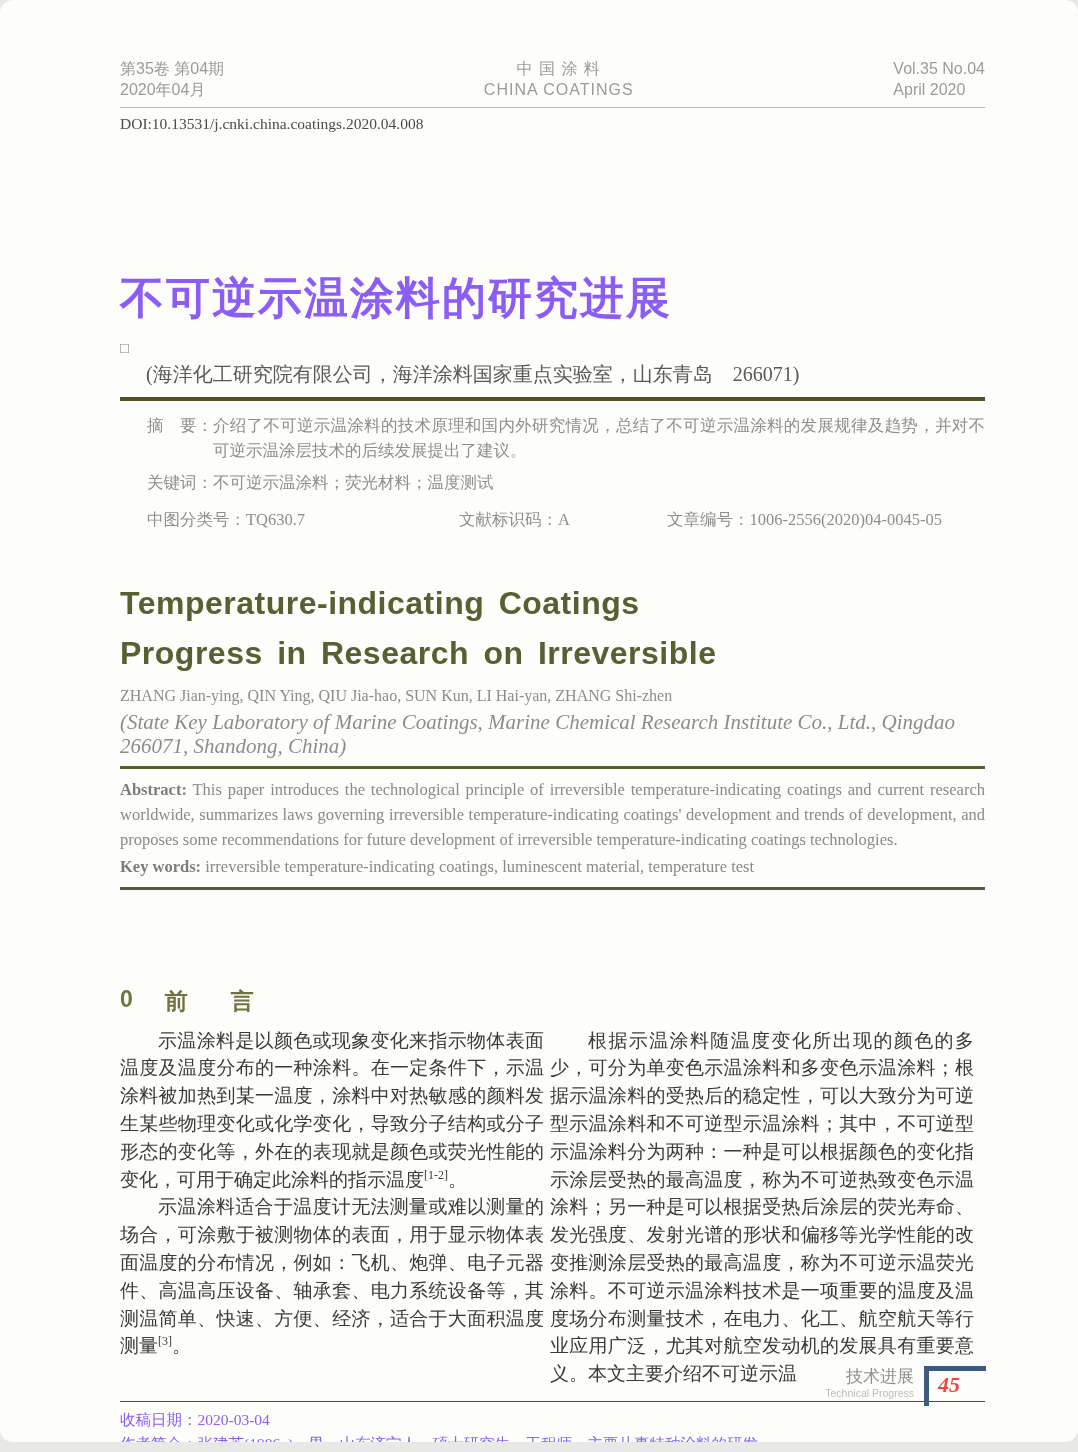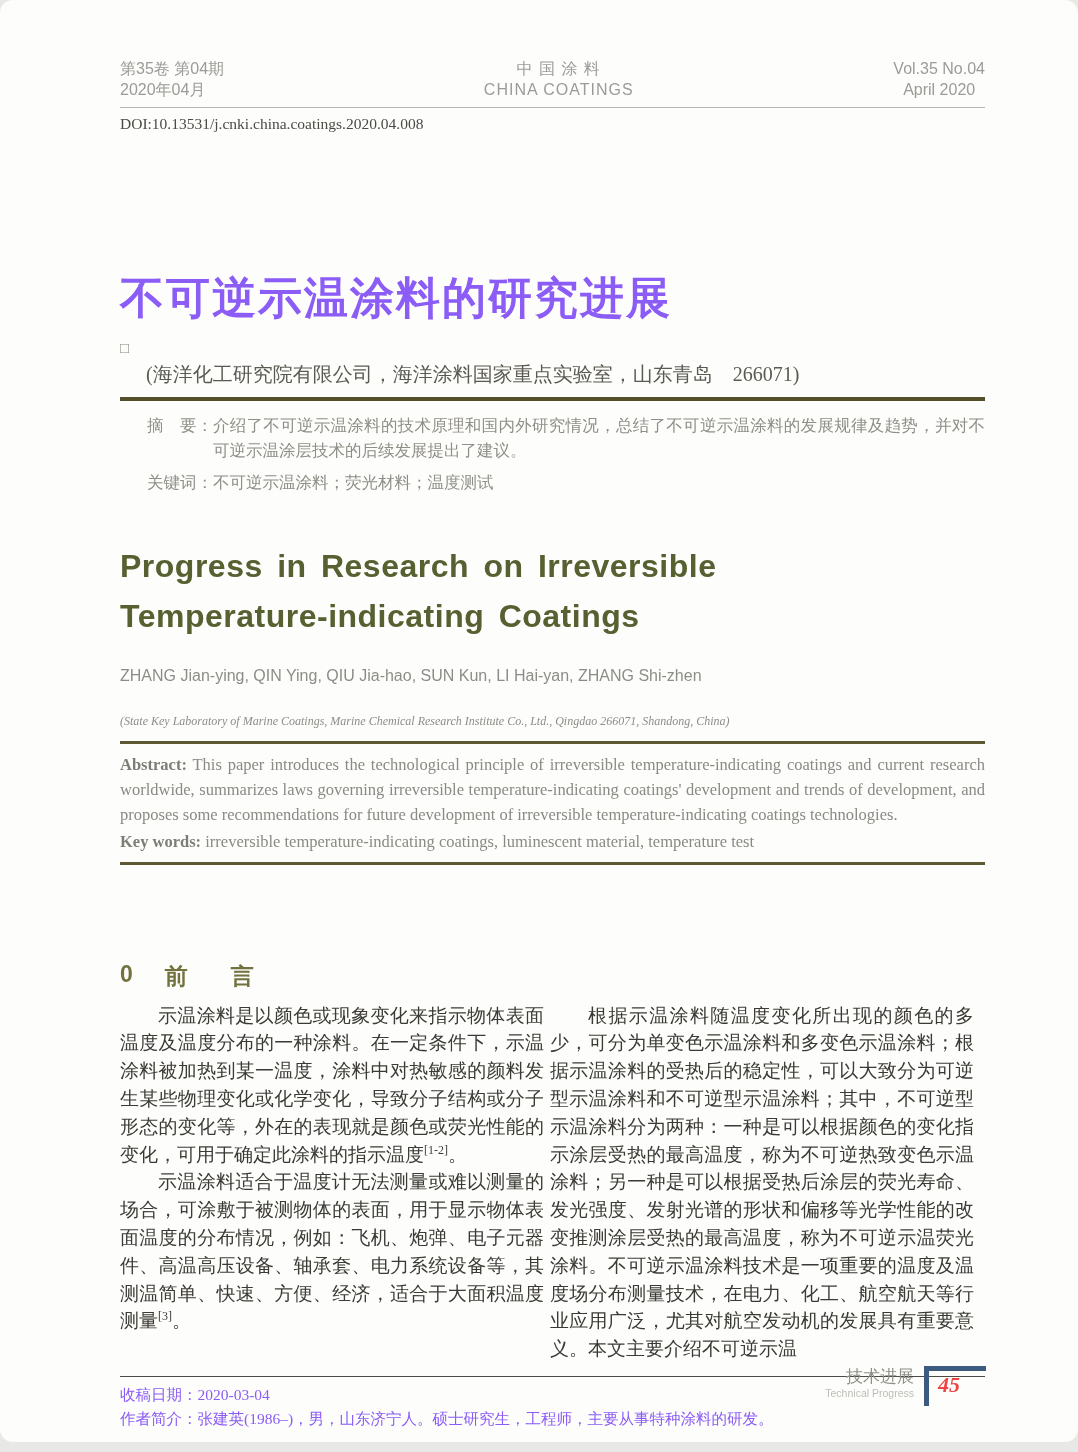--- a/index.html
+++ b/index.html
@@ -16,21 +16,21 @@
   }
   
   .jheader{
     display:flex;justify-content:space-between;align-items:flex-start;
     color:#9b9b97;font-family:"Liberation Sans","DejaVu Sans",sans-serif;
     font-size:16px;line-height:21px;
     border-bottom:1px solid #b7b7b3;padding-bottom:7px;
   }
   .jheader .col{white-space:nowrap;}
   .jheader .col.center{text-align:center;letter-spacing:1px;}
-  .jheader .col.right{text-align:center;}
+  .jheader .col.right{text-align:left;}
   .doi{
     margin-top:7px;color:#4b4a45;font-size:15.5px;
     font-family:"Liberation Serif","DejaVu Serif",serif;
   }
   
   .cn-title{
     margin-top:140px;
     color:#8b5cf6;font-size:44px;font-weight:bold;
     font-family:"Liberation Sans","DejaVu Sans",sans-serif;
     letter-spacing:2px;line-height:1.15;
@@ -52,22 +52,22 @@
   .clc-row .c1{width:312px;}
   .clc-row .c2{width:208px;}
   .clc-row .c3{flex:1;}
   
   .en-title{
     margin-top:46px;
     color:#566031;font-size:32px;font-weight:bold;
     font-family:"Liberation Sans","DejaVu Sans",sans-serif;
     line-height:50px;letter-spacing:.5px;word-spacing:5px;
   }
-  .en-authors{margin-top:26px;color:#8d8d88;font-size:16px;font-family:Liberation Sans, sans-serif;}
-  .en-affil{margin-top:24px;color:#8d8d88;font-size:12px;font-style:italic;line-height:24px;}
+  .en-authors{margin-top:9px;color:#8d8d88;font-size:16px;font-family:Liberation Serif, serif;}
+  .en-affil{margin-top:5px;color:#8d8d88;font-size:21px;font-style:italic;line-height:24px;}
   .rule-olive{margin-top:8px;height:3px;background:#5d5934;}
   .en-abstract{margin-top:8px;color:#8a8a84;font-size:16.5px;line-height:25px;text-align:justify;}
   .en-abstract b,.en-kw b{color:#7d7d76;}
   .en-kw{margin-top:2px;color:#8a8a84;font-size:16.5px;line-height:25px;}
   
   .sec-head{
     margin-top:96px;
     color:#71723f;font-size:23px;font-weight:bold;
     font-family:"Liberation Sans","DejaVu Sans",sans-serif;
     display:flex;gap:22px;letter-spacing:10px;
@@ -128,25 +128,30 @@
   <div class="rule-olive-thick"></div>
 
   <div class="cn-abstract">
     <div class="abs-row">
       <span class="lbl">摘　要：</span>
       <span class="txt">介绍了不可逆示温涂料的技术原理和国内外研究情况，总结了不可逆示温涂料的发展规律及趋势，并对不可逆示温涂层技术的后续发展提出了建议。</span>
     </div>
     <div class="kw-row">
       <span class="lbl">关键词：</span><span>不可逆示温涂料；荧光材料；温度测试</span>
     </div>
+    <div class="clc-row">
+      <span class="c1"><span>中图分类号：</span><span>TQ630.7</span></span>
+      <span class="c2"><span>文献标识码：</span><span>A</span></span>
+      <span class="c3"><span>文章编号：</span><span>1006-2556(2020)04-0045-05</span></span>
+    </div>
   </div>
 
   <div class="en-title">
+    <div>Temperature-indicating Coatings</div>
     <div>Progress in Research on Irreversible</div>
-    <div>Temperature-indicating Coatings</div>
   </div>
   <div class="en-authors">ZHANG Jian-ying, QIN Ying, QIU Jia-hao, SUN Kun, LI Hai-yan, ZHANG Shi-zhen</div>
   <div class="en-affil">(State Key Laboratory of Marine Coatings, Marine Chemical Research Institute Co., Ltd., Qingdao 266071, Shandong, China)</div>
 
   <div class="rule-olive"></div>
 
   <div class="en-abstract">
     <b>Abstract:</b>
     <span>This paper introduces the technological principle of irreversible temperature-indicating coatings and current research worldwide, summarizes laws governing irreversible temperature-indicating coatings' development and trends of development, and proposes some recommendations for future development of irreversible temperature-indicating coatings technologies.</span>
   </div>

